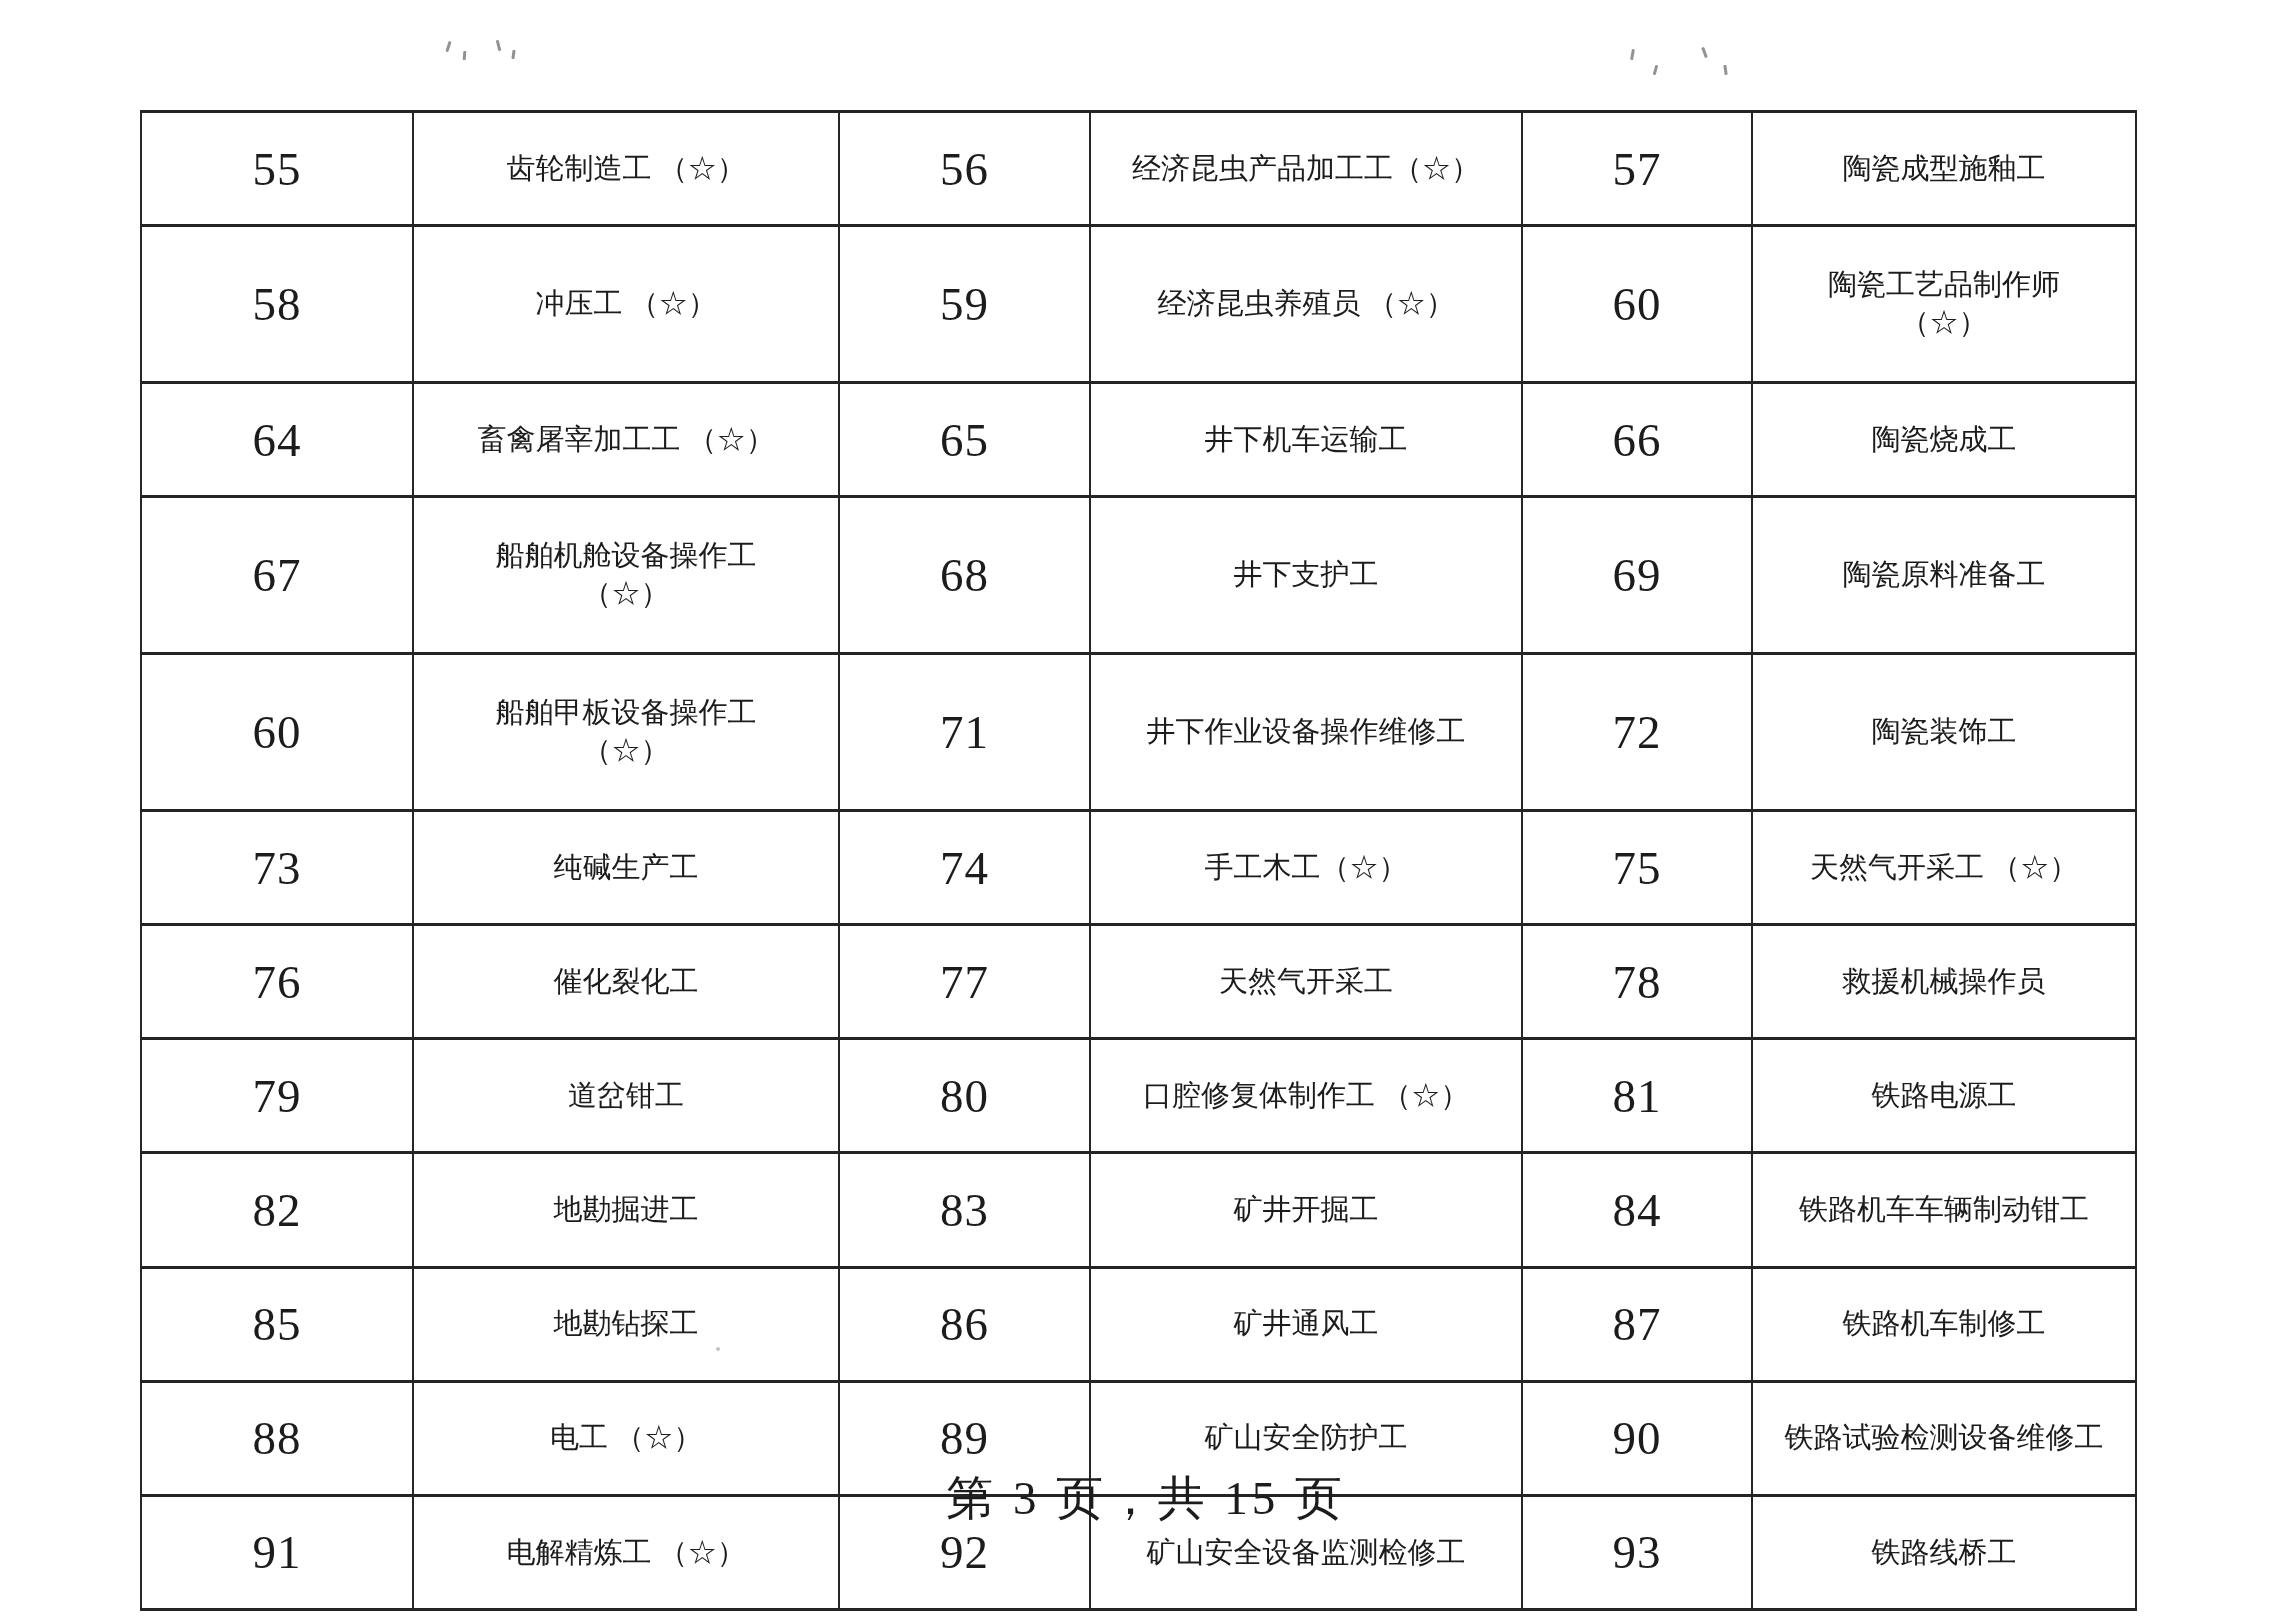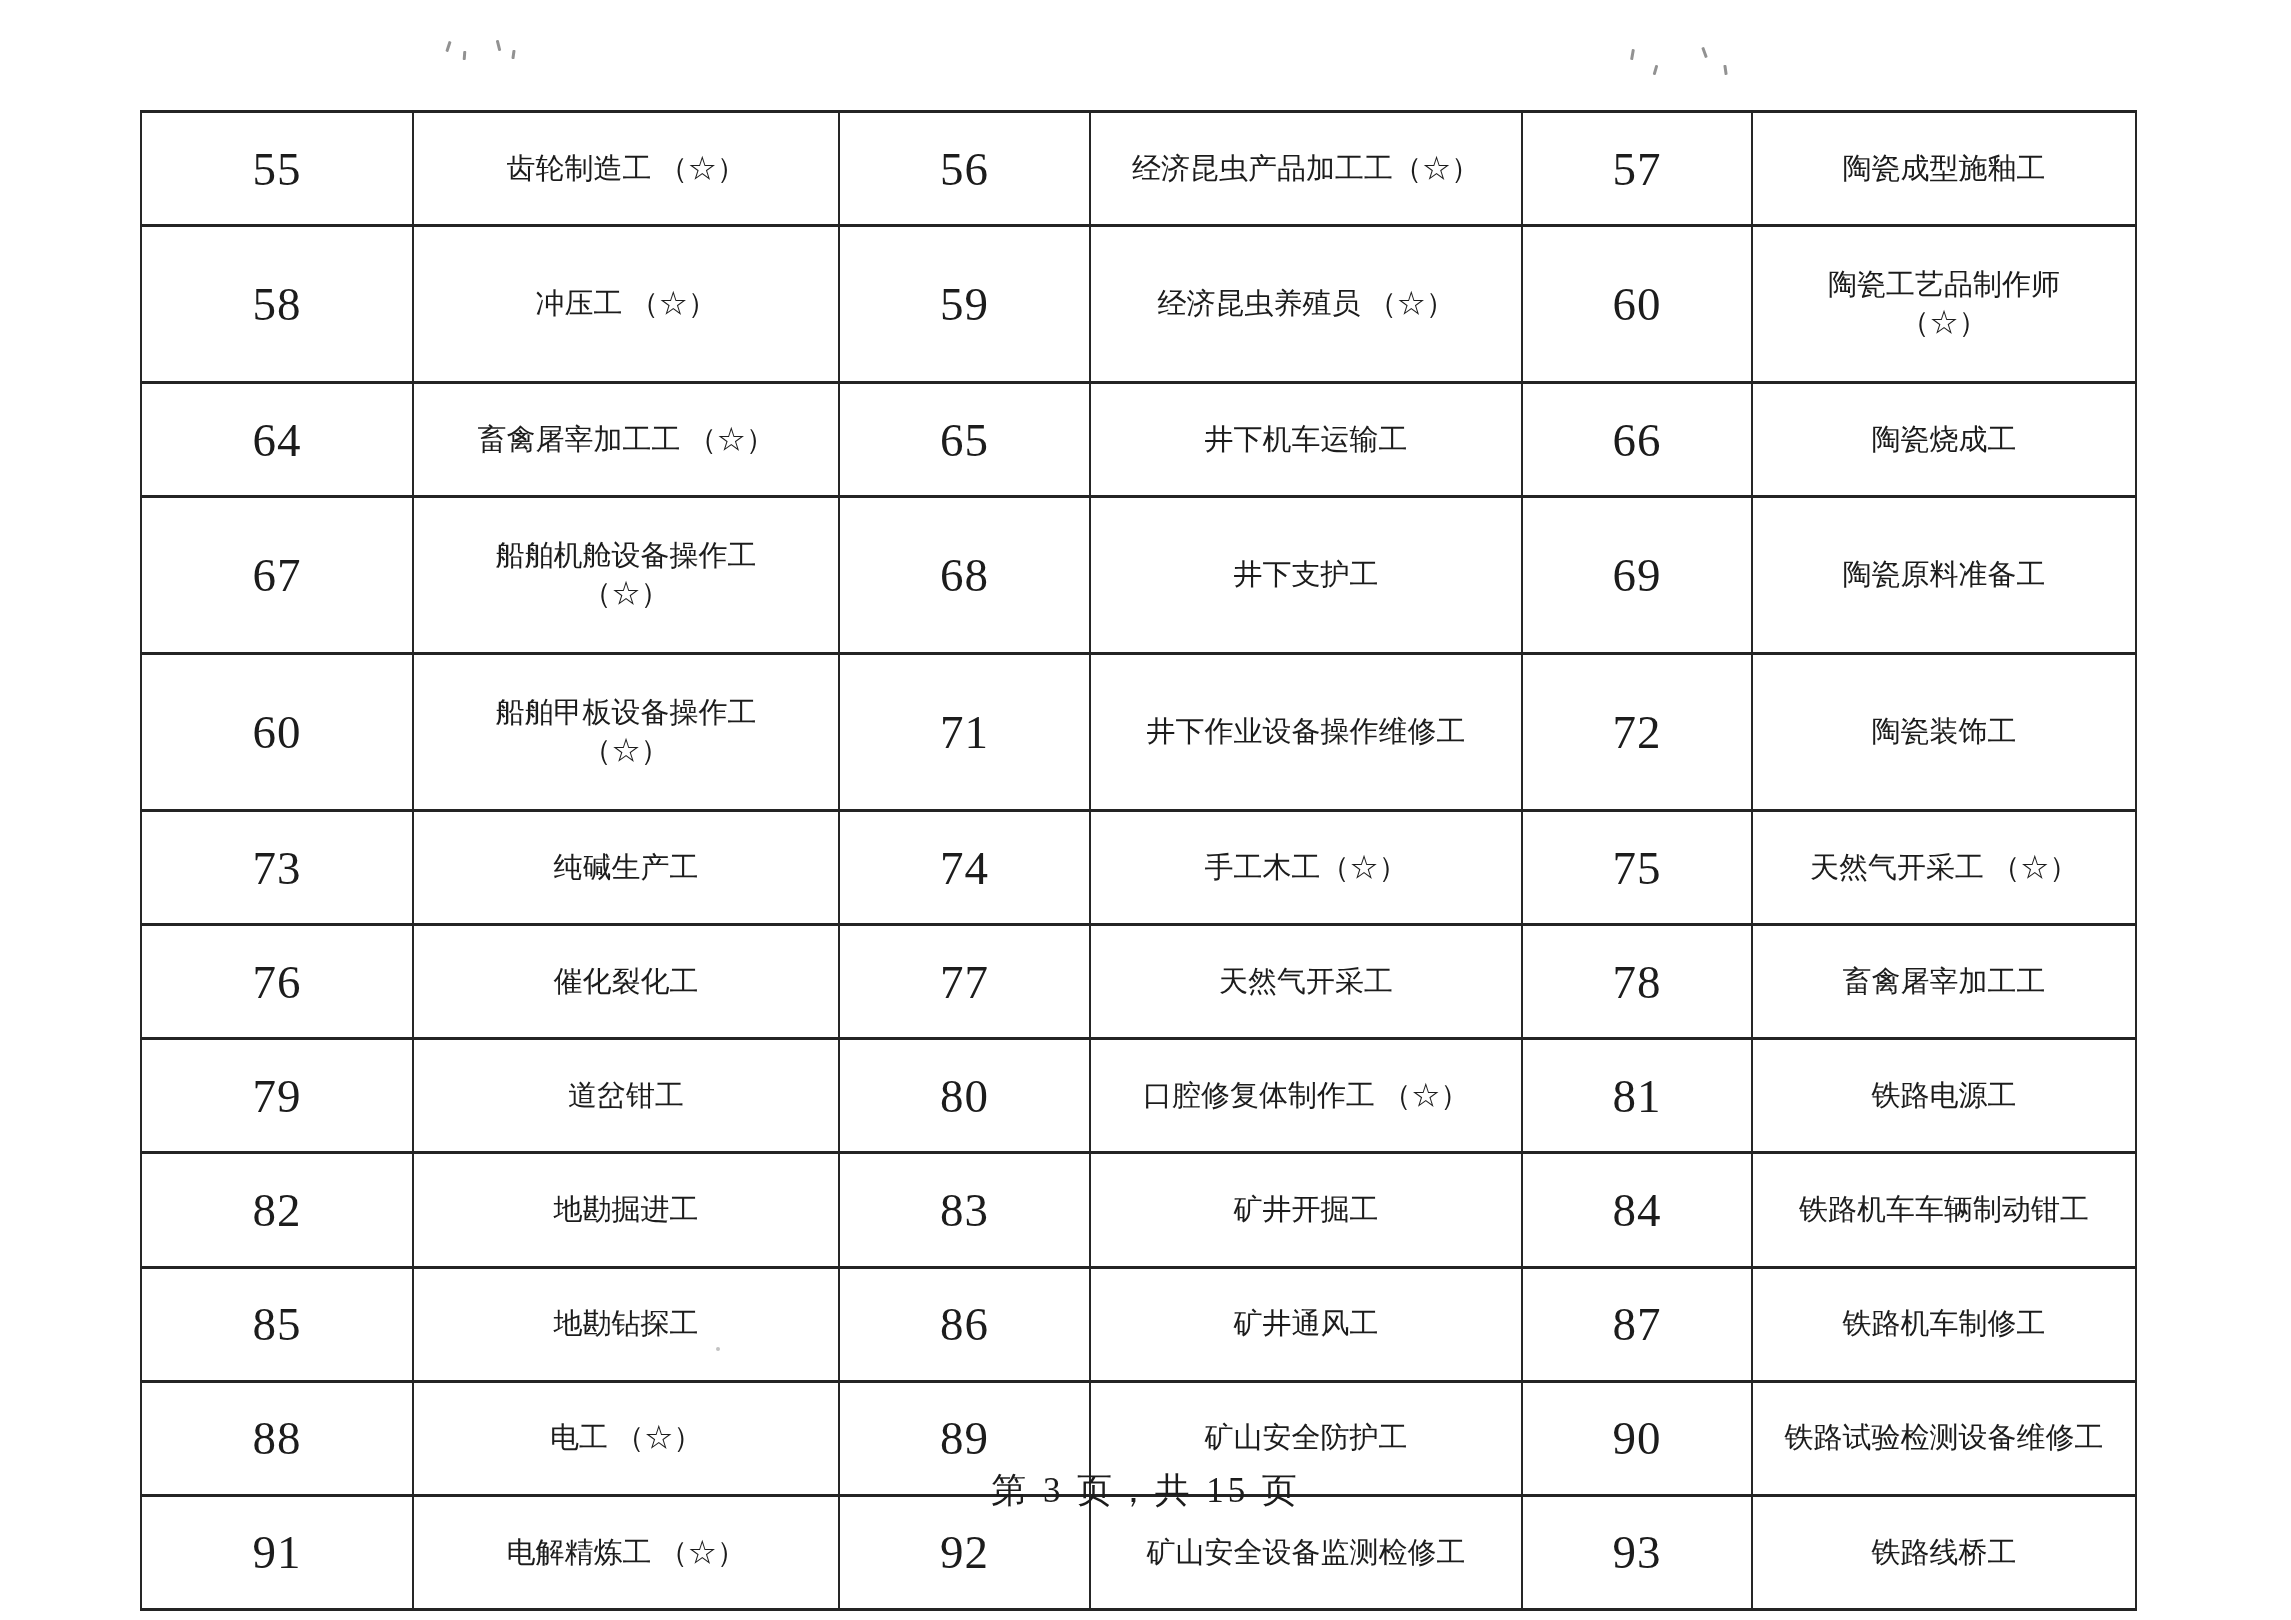--- a/index.html
+++ b/index.html
@@ -47,21 +47,21 @@
     font-size: 29px;
     line-height: 1.3;
     white-space: nowrap;
   }
   .footer {
     position: absolute;
     top: 1467px;
     left: 0;
     width: 2292px;
     text-align: center;
-    font-size: 35px;
+    font-size: 47px;
     letter-spacing: 3.9px;
   }
   
   .speck {
     position: absolute;
     width: 2.9px;
     height: 10.8px;
     background: #6e6e6e;
     opacity: 0.75;
     border-radius: 1px;
@@ -202,21 +202,21 @@
           <td class="num">76</td>
           <td class="name">
             <div>催化裂化工</div>
           </td>
           <td class="num">77</td>
           <td class="name">
             <div>天然气开采工</div>
           </td>
           <td class="num">78</td>
           <td class="name">
-            <div>畜禽屠宰加工工</div>
+            <div>救援机械操作员</div>
           </td>
         </tr>
         <tr>
           <td class="num">79</td>
           <td class="name">
             <div>道岔钳工</div>
           </td>
           <td class="num">80</td>
           <td class="name">
             <div>口腔修复体制作工 （☆）</div>

